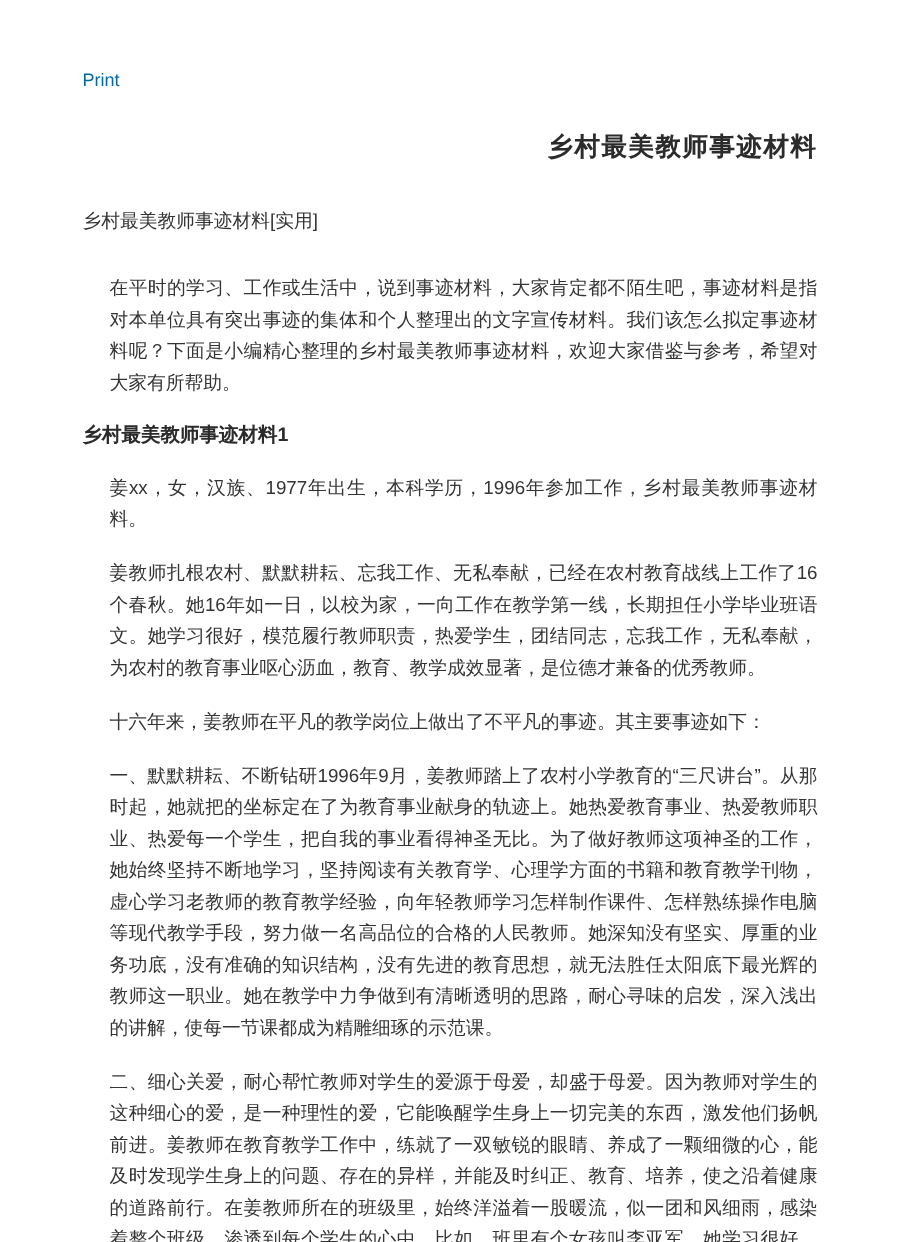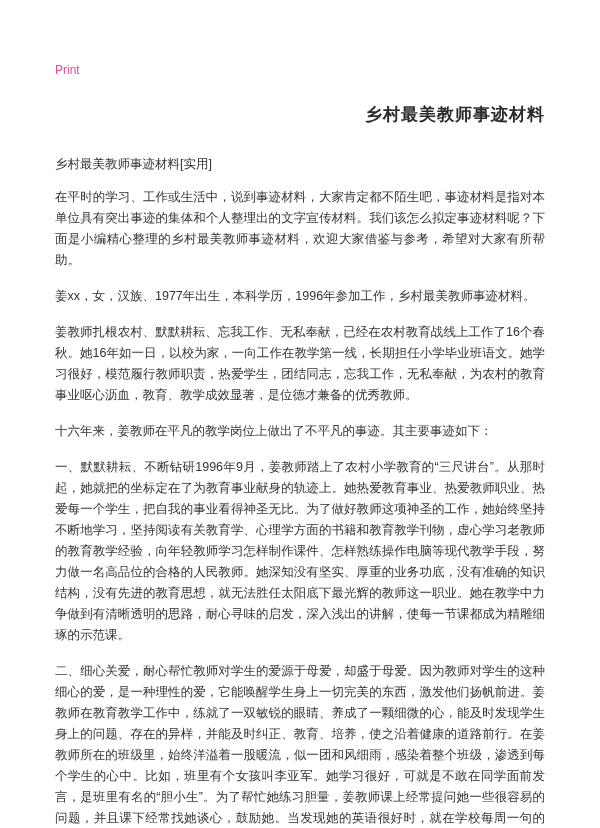--- a/index.html
+++ b/index.html
@@ -16,43 +16,43 @@
   }
   .page {
     box-sizing: border-box;
     width: 600px;
     height: 828px;
     padding: 46px 55px 0 55px;
     background: #ffffff;
   }
   .print-label {
     font-size: 12px;
-    color: #ec4899;
-    margin: 17px 0 26px 0;
+    color: #0369a1;
+    margin: 0 0 26px 0;
     cursor: pointer;
   }
   h1.doc-title {
     font-size: 17px;
     font-weight: bold;
     color: #2b2b2b;
     text-align: right;
     margin: 0 0 30px 0;
     letter-spacing: 1px;
   }
   p.subtitle {
     font-size: 12.5px;
     color: #343434;
-    margin: 0 0 14px 0;
+    margin: 0 0 26px 0;
   }
   p.para {
     font-size: 12.5px;
     line-height: 1.68;
     color: #343434;
     text-align: justify;
-    margin: 0 0 15px 0;
+    margin: 0 0 15px 18px;
     word-break: break-all;
   }
   h2.section-heading {
     font-size: 13px;
     font-weight: bold;
     color: #2b2b2b;
     margin: 6px 0 16px 0;
   }
 </style>
 </head>
@@ -61,20 +61,21 @@
 <div class="page">
 
   <div class="print-label">Print</div>
 
   <h1 class="doc-title">乡村最美教师事迹材料</h1>
 
   <p class="subtitle">乡村最美教师事迹材料[实用]</p>
 
   <p class="para">在平时的学习、工作或生活中，说到事迹材料，大家肯定都不陌生吧，事迹材料是指对本单位具有突出事迹的集体和个人整理出的文字宣传材料。我们该怎么拟定事迹材料呢？下面是小编精心整理的乡村最美教师事迹材料，欢迎大家借鉴与参考，希望对大家有所帮助。</p>
 
+  <h2 class="section-heading">乡村最美教师事迹材料1</h2>
 
   <p class="para">姜xx，女，汉族、1977年出生，本科学历，1996年参加工作，乡村最美教师事迹材料。</p>
 
   <p class="para">姜教师扎根农村、默默耕耘、忘我工作、无私奉献，已经在农村教育战线上工作了16个春秋。她16年如一日，以校为家，一向工作在教学第一线，长期担任小学毕业班语文。她学习很好，模范履行教师职责，热爱学生，团结同志，忘我工作，无私奉献，为农村的教育事业呕心沥血，教育、教学成效显著，是位德才兼备的优秀教师。</p>
 
   <p class="para">十六年来，姜教师在平凡的教学岗位上做出了不平凡的事迹。其主要事迹如下：</p>
 
   <p class="para">一、默默耕耘、不断钻研1996年9月，姜教师踏上了农村小学教育的“三尺讲台”。从那时起，她就把的坐标定在了为教育事业献身的轨迹上。她热爱教育事业、热爱教师职业、热爱每一个学生，把自我的事业看得神圣无比。为了做好教师这项神圣的工作，她始终坚持不断地学习，坚持阅读有关教育学、心理学方面的书籍和教育教学刊物，虚心学习老教师的教育教学经验，向年轻教师学习怎样制作课件、怎样熟练操作电脑等现代教学手段，努力做一名高品位的合格的人民教师。她深知没有坚实、厚重的业务功底，没有准确的知识结构，没有先进的教育思想，就无法胜任太阳底下最光辉的教师这一职业。她在教学中力争做到有清晰透明的思路，耐心寻味的启发，深入浅出的讲解，使每一节课都成为精雕细琢的示范课。</p>
 
   <p class="para">二、细心关爱，耐心帮忙教师对学生的爱源于母爱，却盛于母爱。因为教师对学生的这种细心的爱，是一种理性的爱，它能唤醒学生身上一切完美的东西，激发他们扬帆前进。姜教师在教育教学工作中，练就了一双敏锐的眼睛、养成了一颗细微的心，能及时发现学生身上的问题、存在的异样，并能及时纠正、教育、培养，使之沿着健康的道路前行。在姜教师所在的班级里，始终洋溢着一股暖流，似一团和风细雨，感染着整个班级，渗透到每个学生的心中。比如，班里有个女孩叫李亚军。她学习很好，可就是不敢在同学面前发言，是班里有名的“胆小生”。为了帮忙她练习胆量，姜教师课上经常提问她一些很容易的问题，并且课下经常找她谈心，鼓励她。当发现她的英语很好时，就在学校每周一句的 英语学习中，让她带着大家朗</p>

